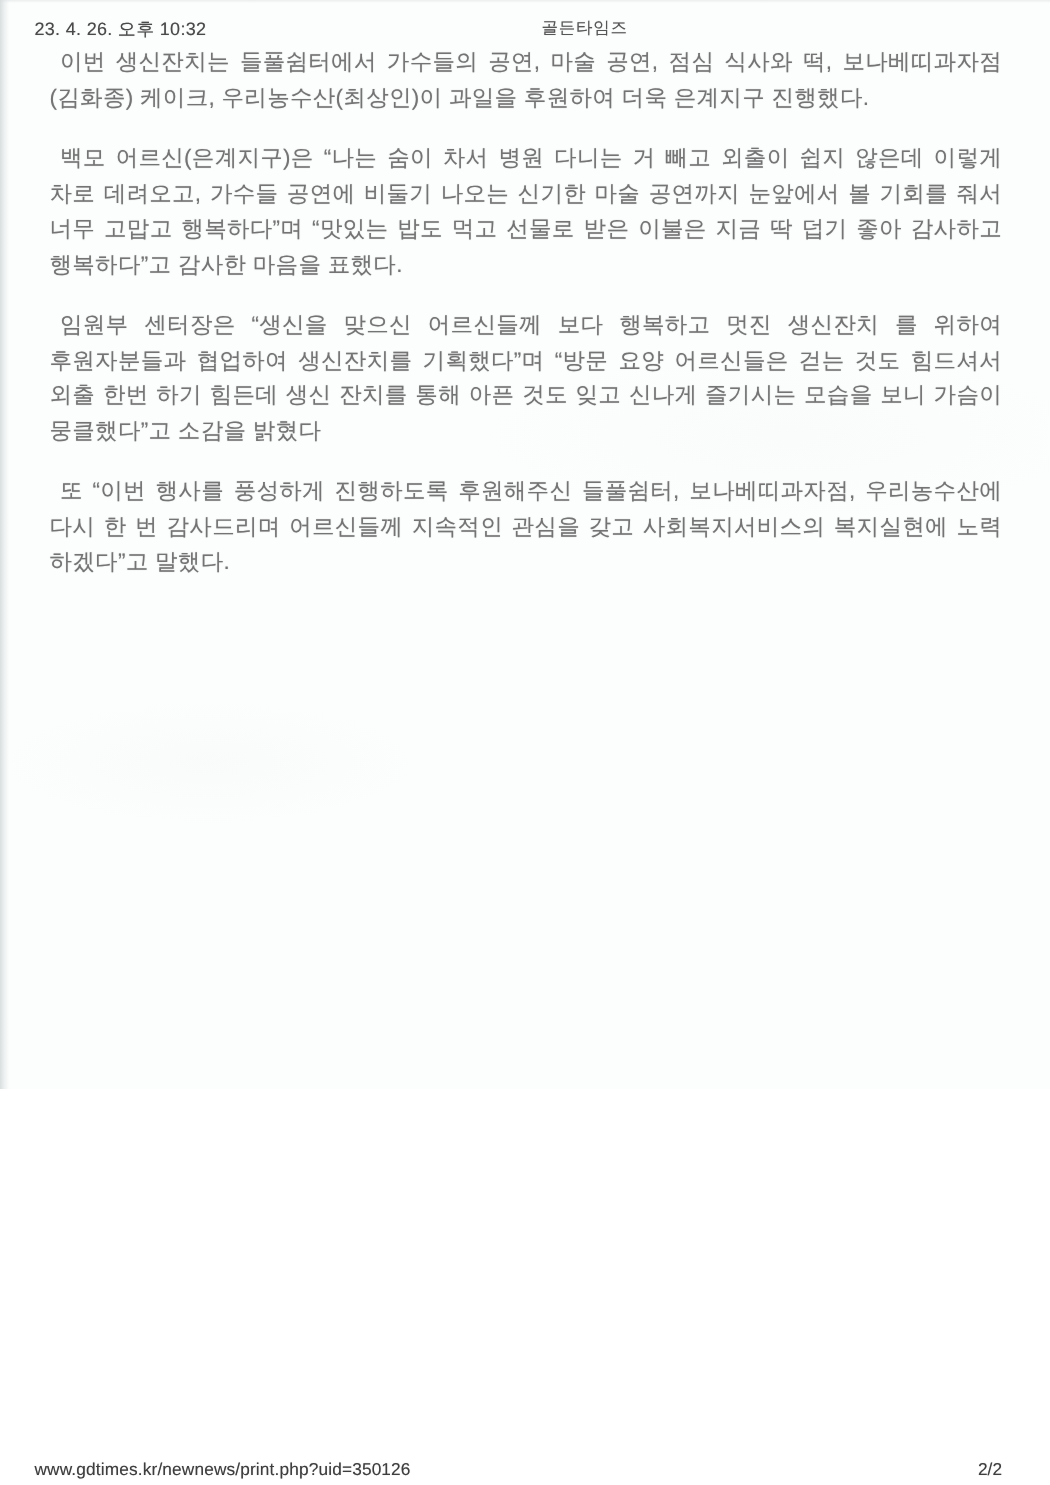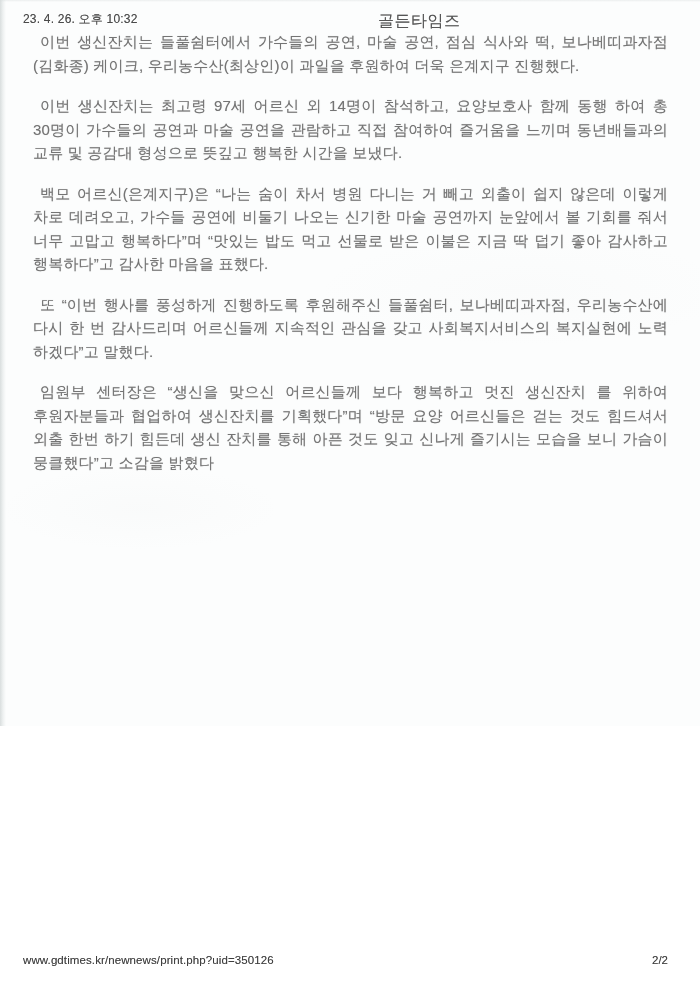--- a/index.html
+++ b/index.html
@@ -51,23 +51,23 @@
     left: 23px;
     top: 1px;
     font-size: 12px;
     color: #4a4a4a;
     letter-spacing: 0.2px;
     text-shadow: 0 0 0.5px rgba(90,90,90,0.55);
     white-space: nowrap;
   }
   .site-title {
     position: absolute;
-    left: 378px;
+    left: 361px;
     top: 1px;
-    font-size: 16px;
+    font-size: 11px;
     color: #565656;
     letter-spacing: 0.5px;
     text-shadow: 0 0 0.5px rgba(100,100,100,0.55);
     white-space: nowrap;
   }
   .article {
     position: absolute;
     top: 30px;
     left: 33px;
     width: 635px;
@@ -91,39 +91,38 @@
     right: 32px;
     top: 954px;
     display: flex;
     justify-content: space-between;
     align-items: flex-end;
     font-size: 11.5px;
     color: #3e3e3e;
     text-shadow: 0 0 0.5px rgba(70,70,70,0.5);
   }
   .print-footer .url { letter-spacing: 0.1px; white-space: nowrap; }
-  .print-footer .pageno { white-space: nowrap; }
+  .print-footer .pageno { white-space: nowrap; margin-top: 20px; }
 </style>
 </head>
 <body>
 
 <div class="page">
 
   <div class="print-header">
     <span class="print-date">23. 4. 26. 오후 10:32</span>
     <span class="site-title">골든타임즈</span>
   </div>
 
   <div class="article">
 
   <p class="para">이번 생신잔치는 들풀쉼터에서 가수들의 공연, 마술 공연, 점심 식사와 떡, 보나베띠과자점(김화종) 케이크, 우리농수산(최상인)이 과일을 후원하여 더욱 은계지구 진행했다.</p>
-      <p class="para">이번 생신잔치는 최고령 97세 어르신 외 14명이 참석하고, 요양보호사 함께 동행 하여 총 30명이 가수들의 공연과 마술 공연을 관람하고 직접 참여하여 즐거움을 느끼며 동년배들과의 교류 및 공감대 형성으로 뜻깊고 행복한 시간을 보냈다.</p>
       <p class="para">백모 어르신(은계지구)은 “나는 숨이 차서 병원 다니는 거 빼고 외출이 쉽지 않은데 이렇게 차로 데려오고, 가수들 공연에 비둘기 나오는 신기한 마술 공연까지 눈앞에서 볼 기회를 줘서 너무 고맙고 행복하다”며 “맛있는 밥도 먹고 선물로 받은 이불은 지금 딱 덥기 좋아 감사하고 행복하다”고 감사한 마음을 표했다.</p>
+      <p class="para">임원부 센터장은 “생신을 맞으신 어르신들께 보다 행복하고 멋진 생신잔치 를 위하여 후원자분들과 협업하여 생신잔치를 기획했다”며 “방문 요양 어르신들은 걷는 것도 힘드셔서 외출 한번 하기 힘든데 생신 잔치를 통해 아픈 것도 잊고 신나게 즐기시는 모습을 보니 가슴이 뭉클했다”고 소감을 밝혔다</p>
       <p class="para">또 “이번 행사를 풍성하게 진행하도록 후원해주신 들풀쉼터, 보나베띠과자점, 우리농수산에 다시 한 번 감사드리며 어르신들께 지속적인 관심을 갖고 사회복지서비스의 복지실현에 노력 하겠다”고 말했다.</p>
-      <p class="para">임원부 센터장은 “생신을 맞으신 어르신들께 보다 행복하고 멋진 생신잔치 를 위하여 후원자분들과 협업하여 생신잔치를 기획했다”며 “방문 요양 어르신들은 걷는 것도 힘드셔서 외출 한번 하기 힘든데 생신 잔치를 통해 아픈 것도 잊고 신나게 즐기시는 모습을 보니 가슴이 뭉클했다”고 소감을 밝혔다</p>
     </div>
 
   <div class="print-footer">
     <span class="url">www.gdtimes.kr/newnews/print.php?uid=350126</span>
     <span class="pageno">2/2</span>
   </div>
 
 </div>
 
 </body></html>

